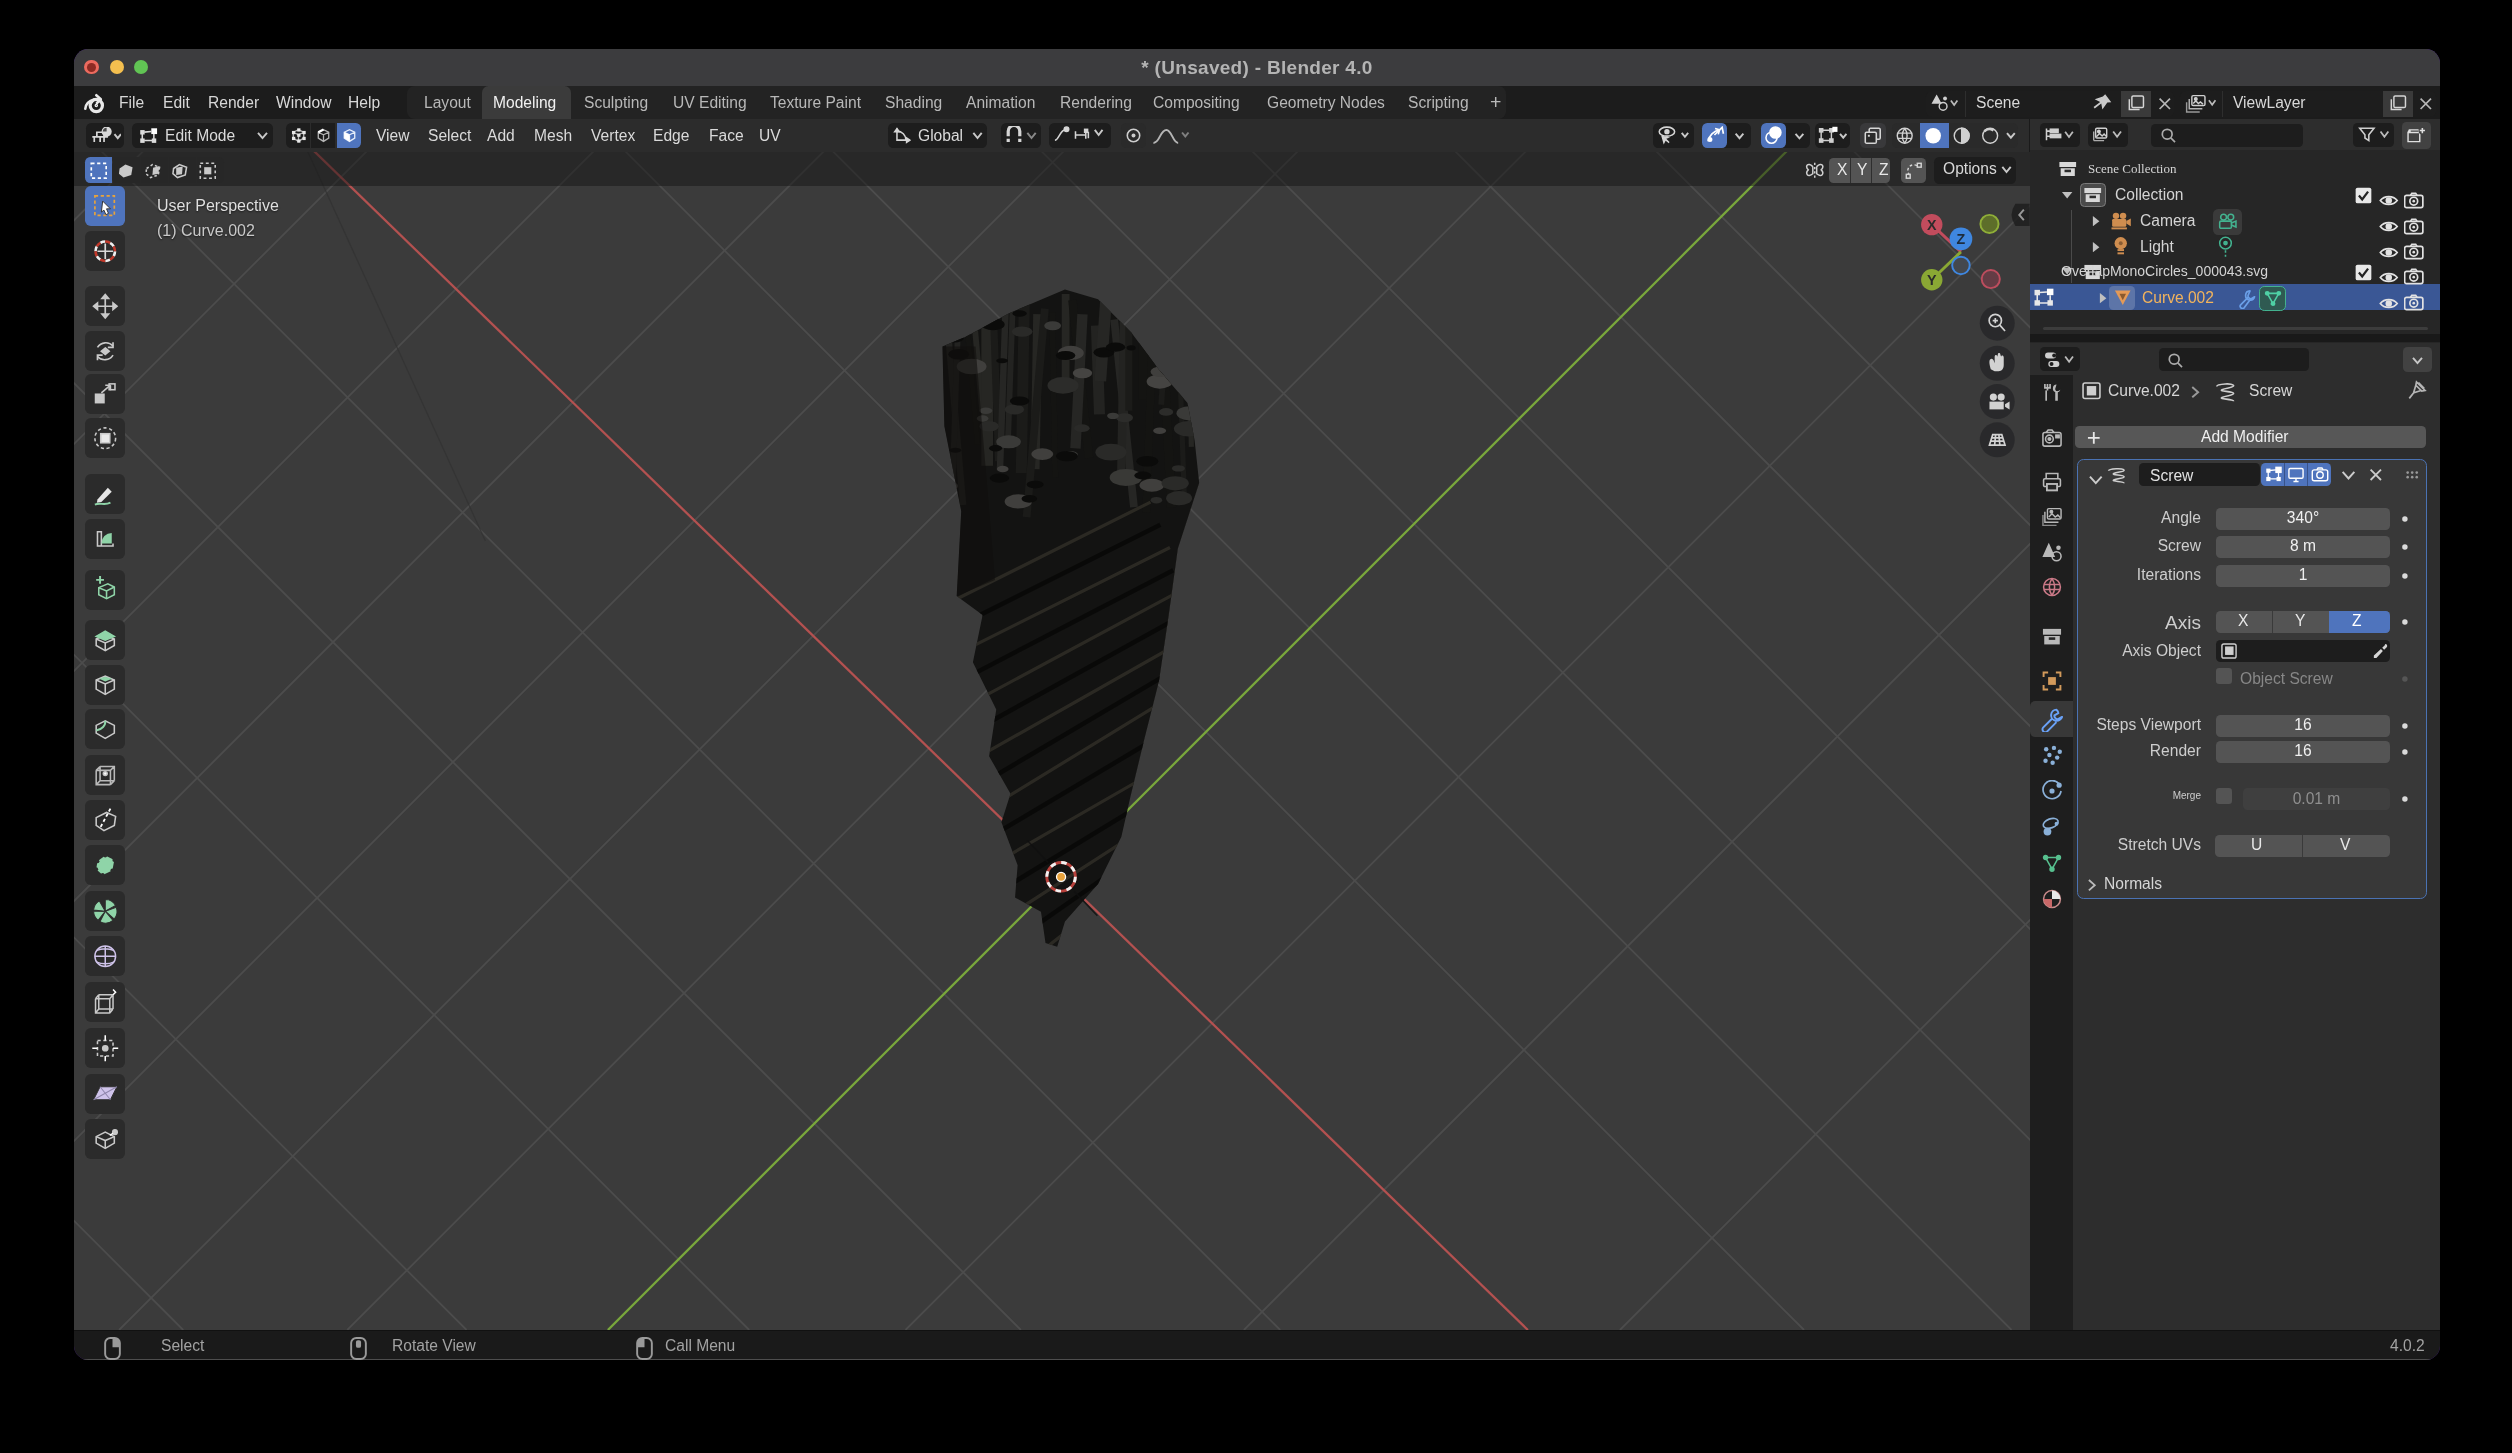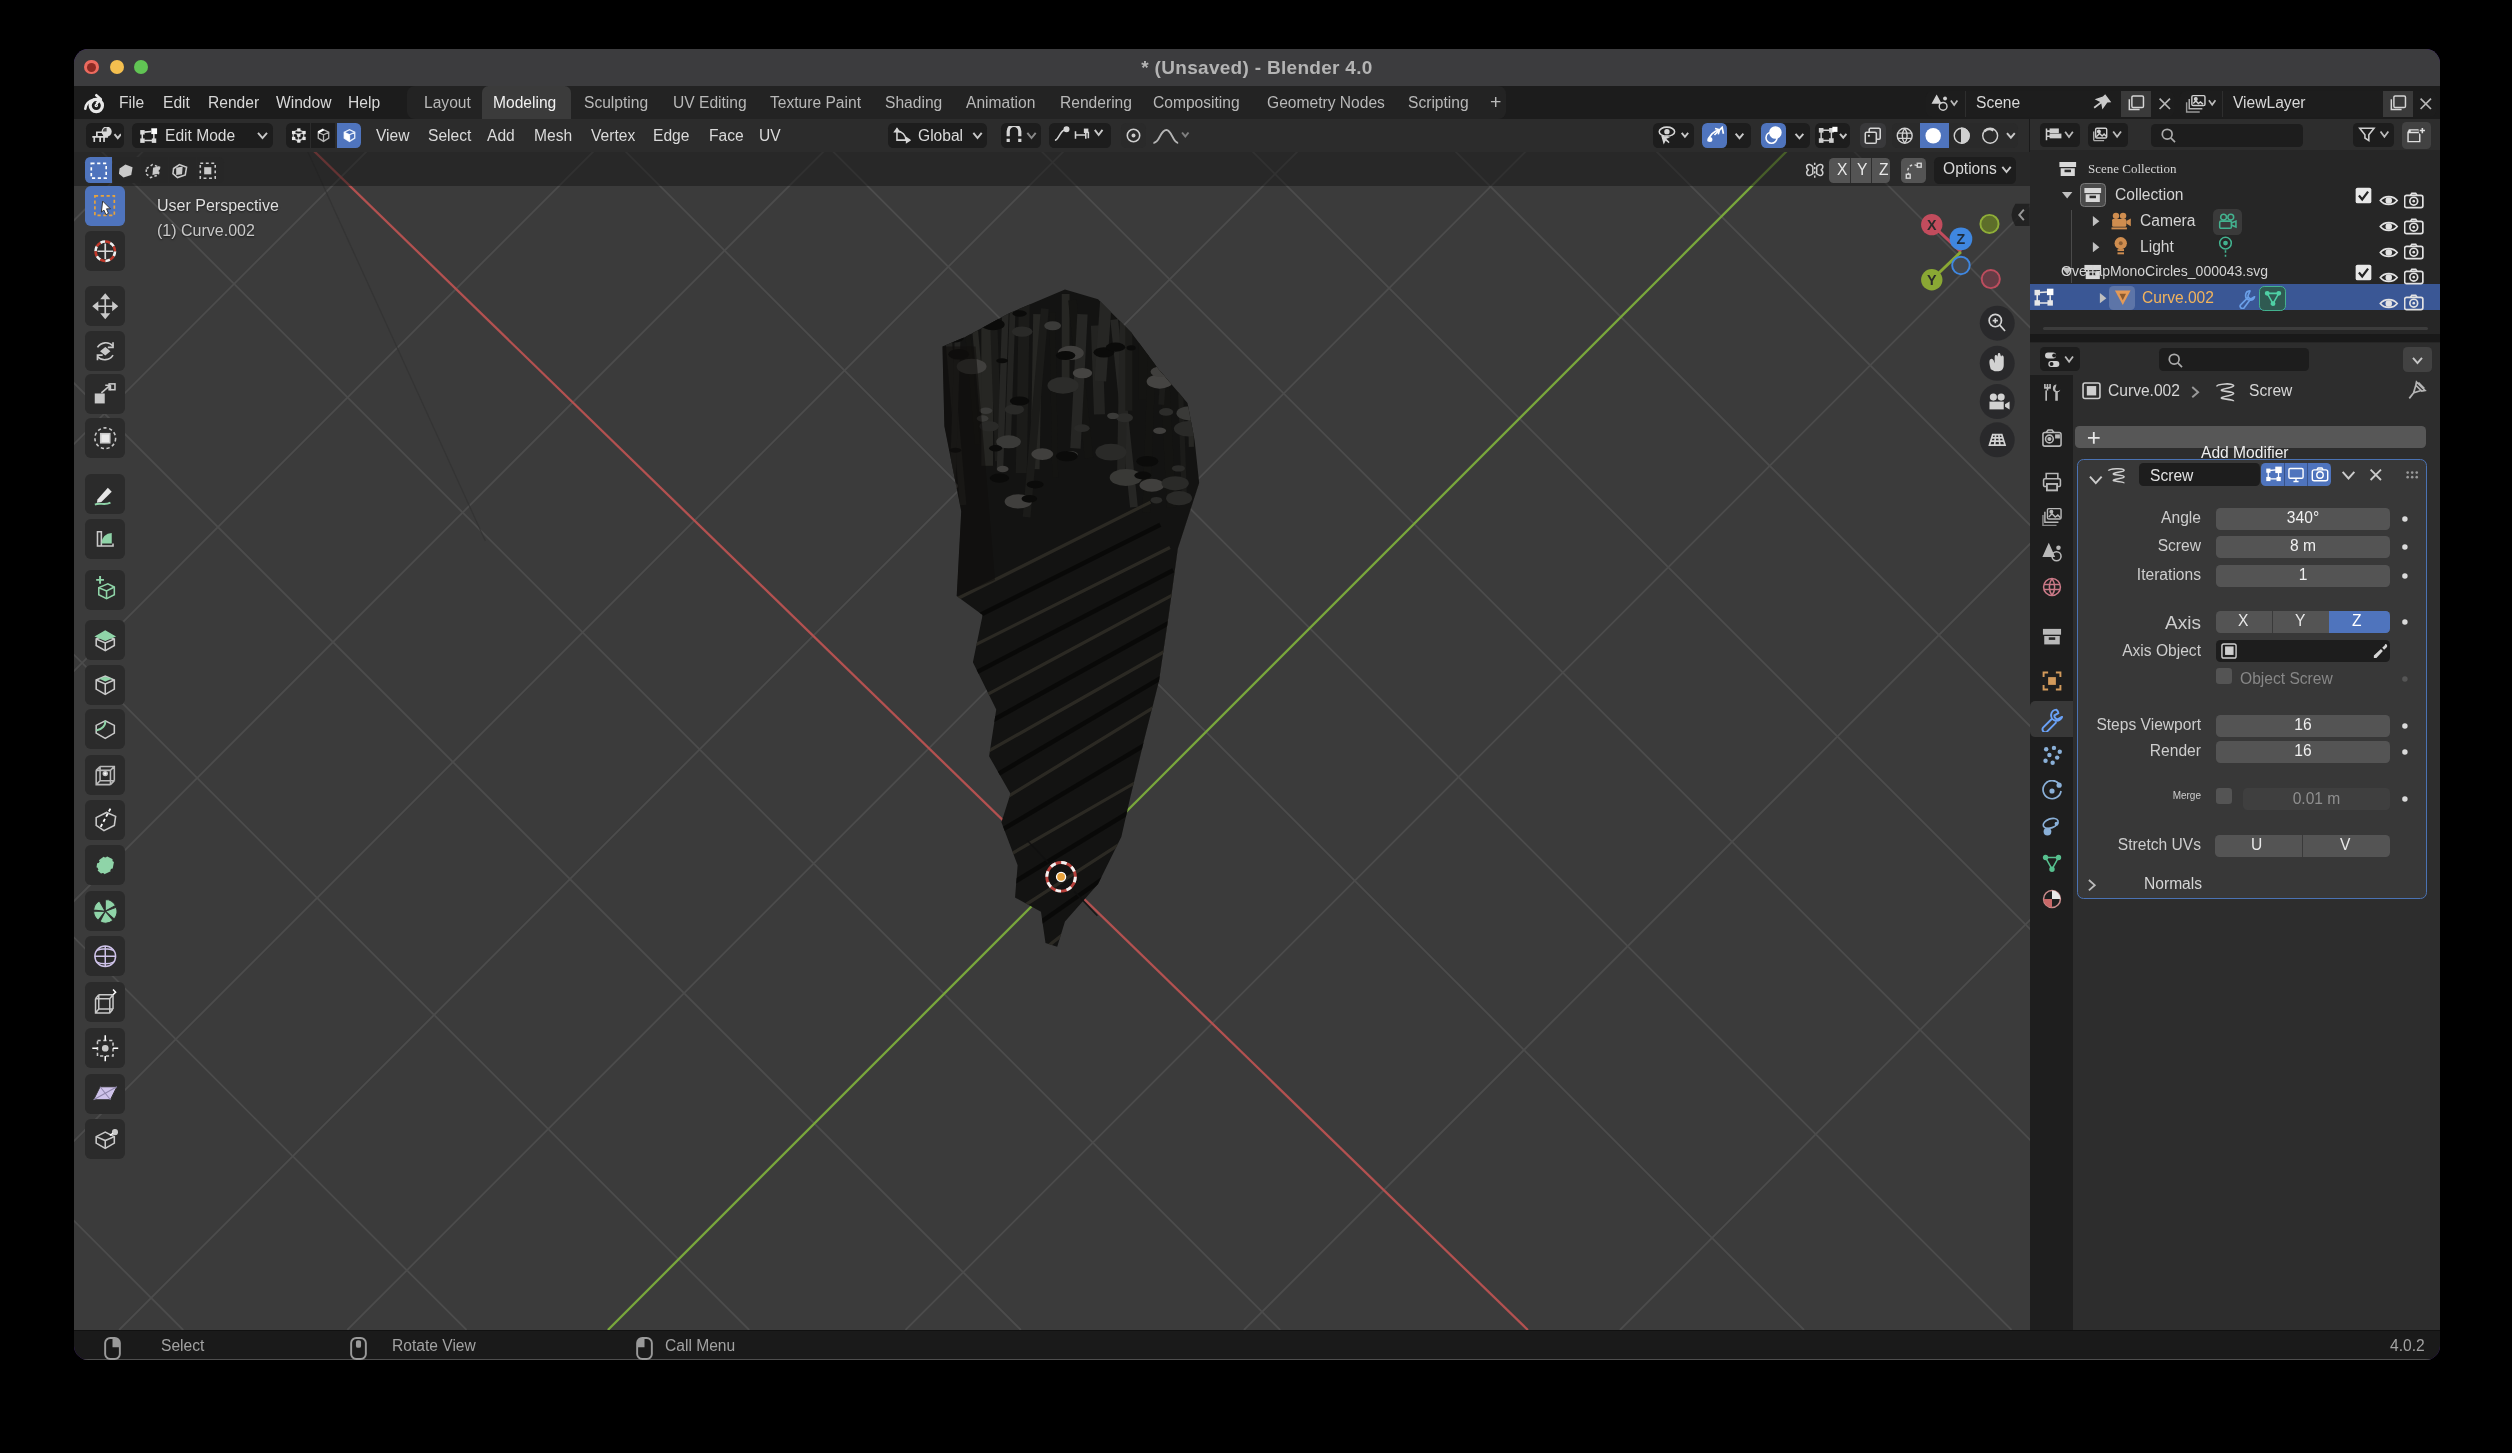--- a/index.html
+++ b/index.html
@@ -622,21 +622,21 @@
 <span class="t" style="left:2175px;top:333px;font-size:15.6px;color:#d6d6d6;">Screw</span>
 <svg class="ab" style="left:2332px;top:331px" width="21" height="21" viewBox="0 0 32 32">
       <g stroke="#b5b5b5" stroke-width="2.6" fill="none">
         <path d="M19 4 l9 9 M15 8 l9 9 l5 -1 l-13 -13 z M15 8 l-3 10 l1 1 l10 -3 M12 19 l-7 9"></path>
       </g>
     </svg>
 <div class="ab" style="left:2001px;top:377px;width:351px;height:22px;background:#575757;border-radius:4.5px"></div>
 <svg class="ab" style="left:2012px;top:381px" width="15.6" height="15.6" viewBox="0 0 24 24">
       <path d="M12 3 v18 M3 12 h18" stroke="#e8e8e8" stroke-width="2.8" fill="none"></path>
     </svg>
-<span class="t" style="left:2127px;top:379px;font-size:15.6px;color:#efefef;margin-top:16px;">Add Modifier</span>
+<span class="t" style="left:2127px;top:379px;font-size:15.6px;color:#efefef;">Add Modifier</span>
 <div class="ab" style="left:2003px;top:410px;width:350px;height:440px;background:#383838;border:1.3px solid #4a72b3;border-radius:6.5px"></div>
 <svg class="ab" style="left:2014px;top:425px" width="15.6" height="13" viewBox="0 0 24 20">
       <path d="M3 4 l9 10 l9 -10" stroke="#ccc" stroke-width="3" fill="none"></path>
     </svg>
 <svg class="ab" style="left:2032px;top:416px" width="22" height="19.5" viewBox="0 0 34 30">
       <g stroke="#cfcfcf" stroke-width="2.4" fill="none">
         <path d="M4 9 c0 -3.5 24 -5 24 -1 c0 2.5 -11 2.5 -16 5 c-5 2.5 16 2 16 5 c0 2.5 -11 2.5 -16 5 c-5 2.5 16 2 16 5"></path>
       </g>
     </svg>
 <div class="ab" style="left:2065px;top:414px;width:121px;height:23px;background:#1d1d1d;border-radius:4.5px"></div>
@@ -746,21 +746,21 @@
       <circle cx="6" cy="6" r="4.2" fill="#dadada"></circle>
     </svg>
 <span class="t" style="right:239px;left:auto;top:787px;font-size:15.6px;color:#cdcdcd">Stretch UVs</span>
 <div class="ab" style="left:2141px;top:786px;width:175px;height:22px;background:#545454;border-radius:4.5px"></div>
 <div class="ab" style="left:2228px;top:786px;width:1.3px;height:22px;background:#3a3a3a"></div>
 <span class="t" style="left:2177px;top:787px;font-size:15.6px;color:#e8e8e8;">U</span>
 <span class="t" style="left:2266px;top:787px;font-size:15.6px;color:#e8e8e8;">V</span>
 <svg class="ab" style="left:2011px;top:829px" width="14.3" height="14.3" viewBox="0 0 22 22">
       <path d="M6 3 l9 8 l-9 8" stroke="#bbb" stroke-width="2.8" fill="none"></path>
     </svg>
-<span class="t" style="left:2030px;top:826px;font-size:15.6px;color:#d6d6d6;margin-left:40px;">Normals</span>
+<span class="t" style="left:2030px;top:826px;font-size:15.6px;color:#d6d6d6;">Normals</span>
 
 <div class="ab viewport" id="vp">
 <svg class="ab" style="left:0;top:0" width="1956" height="1178" viewBox="0 0 3016 1817">
  <g stroke="#4c4c4c" stroke-width="2.8">
   <path d="M3041 -5 L4863 1817 M2741 -5 L4563 1817 M2436 -5 L4258 1817 M2126 -5 L3948 1817 M1813 -5 L3635 1817 M1488 -5 L3310 1817 M1166 -5 L2988 1817 M846 -5 L2668 1817 M38 -5 L1860 1817 M-362 -5 L1460 1817 M-781 -5 L1041 1817 M-1217 -5 L605 1817 M-1654 -5 L168 1817"></path>
   <path d="M-230 -5 L-2052 1817 M110 -5 L-1712 1817 M455 -5 L-1367 1817 M805 -5 L-1017 1817 M1160 -5 L-662 1817 M1530 -5 L-292 1817 M1891 -5 L69 1817 M2243 -5 L421 1817 M3104 -5 L1282 1817 M3626 -5 L1804 1817 M4206 -5 L2384 1817 M4846 -5 L3024 1817"></path>
  </g>
  <path d="M358 -5 L634 600" stroke="#323232" stroke-width="2" opacity="0.75"></path>
  <path d="M366 -5 L2242 1817" stroke="#b35150" stroke-width="3.5"></path>
  <path d="M2645 -5 L823 1817" stroke="#79a73c" stroke-width="3.5"></path>

